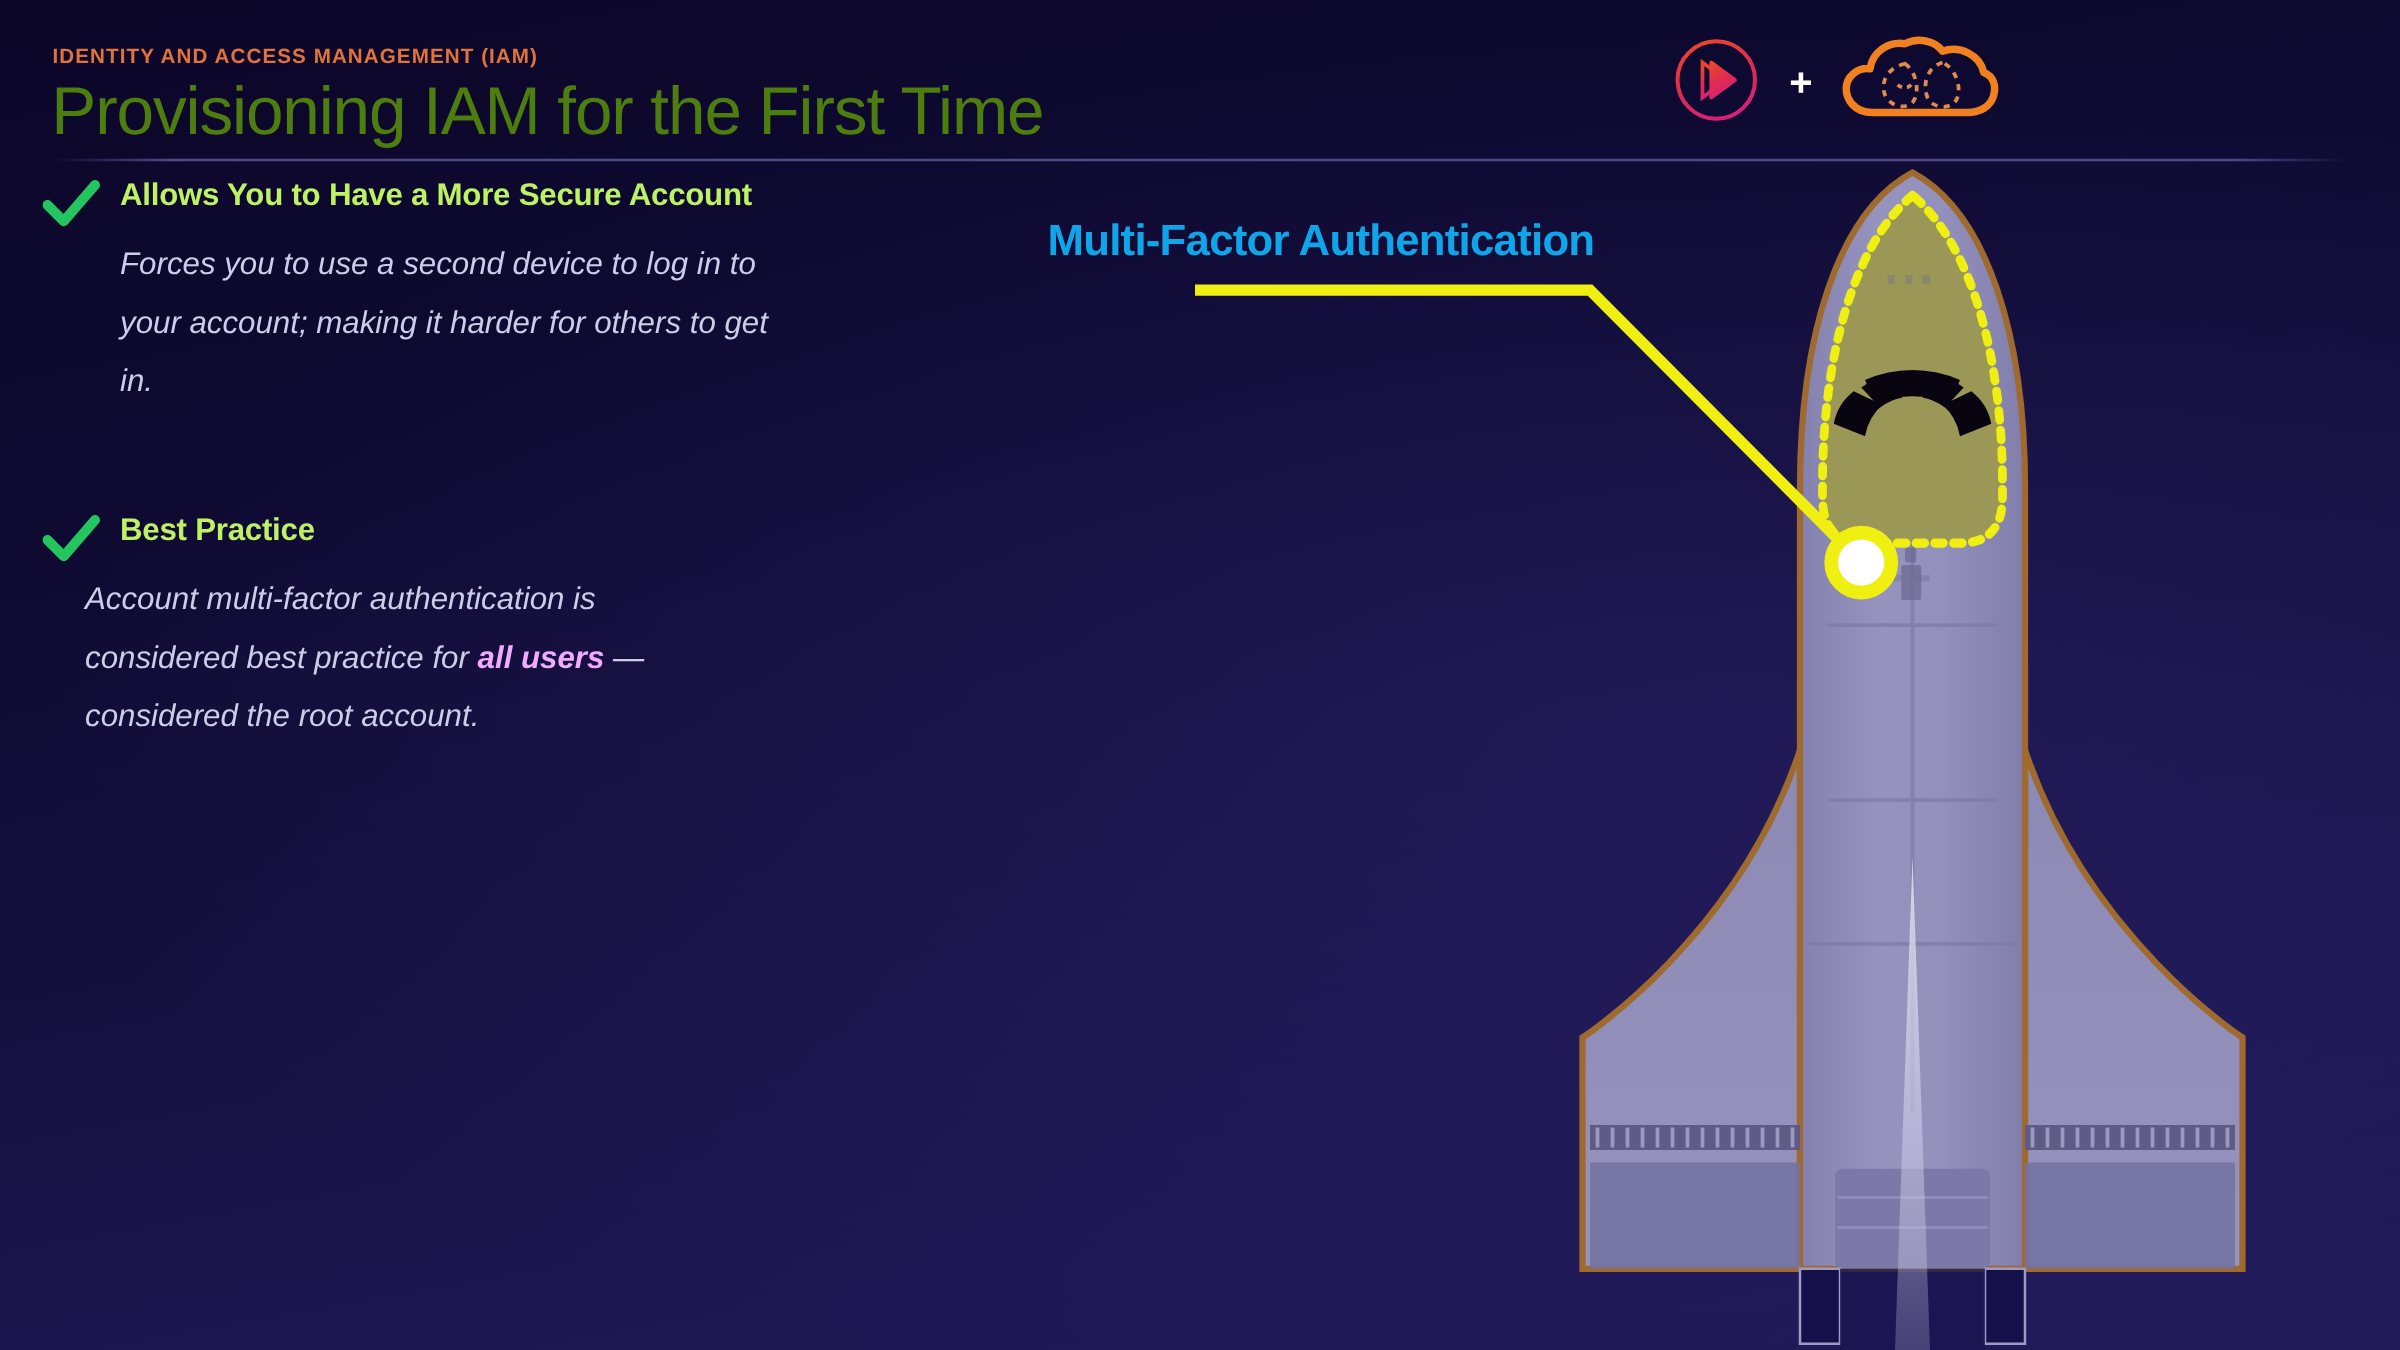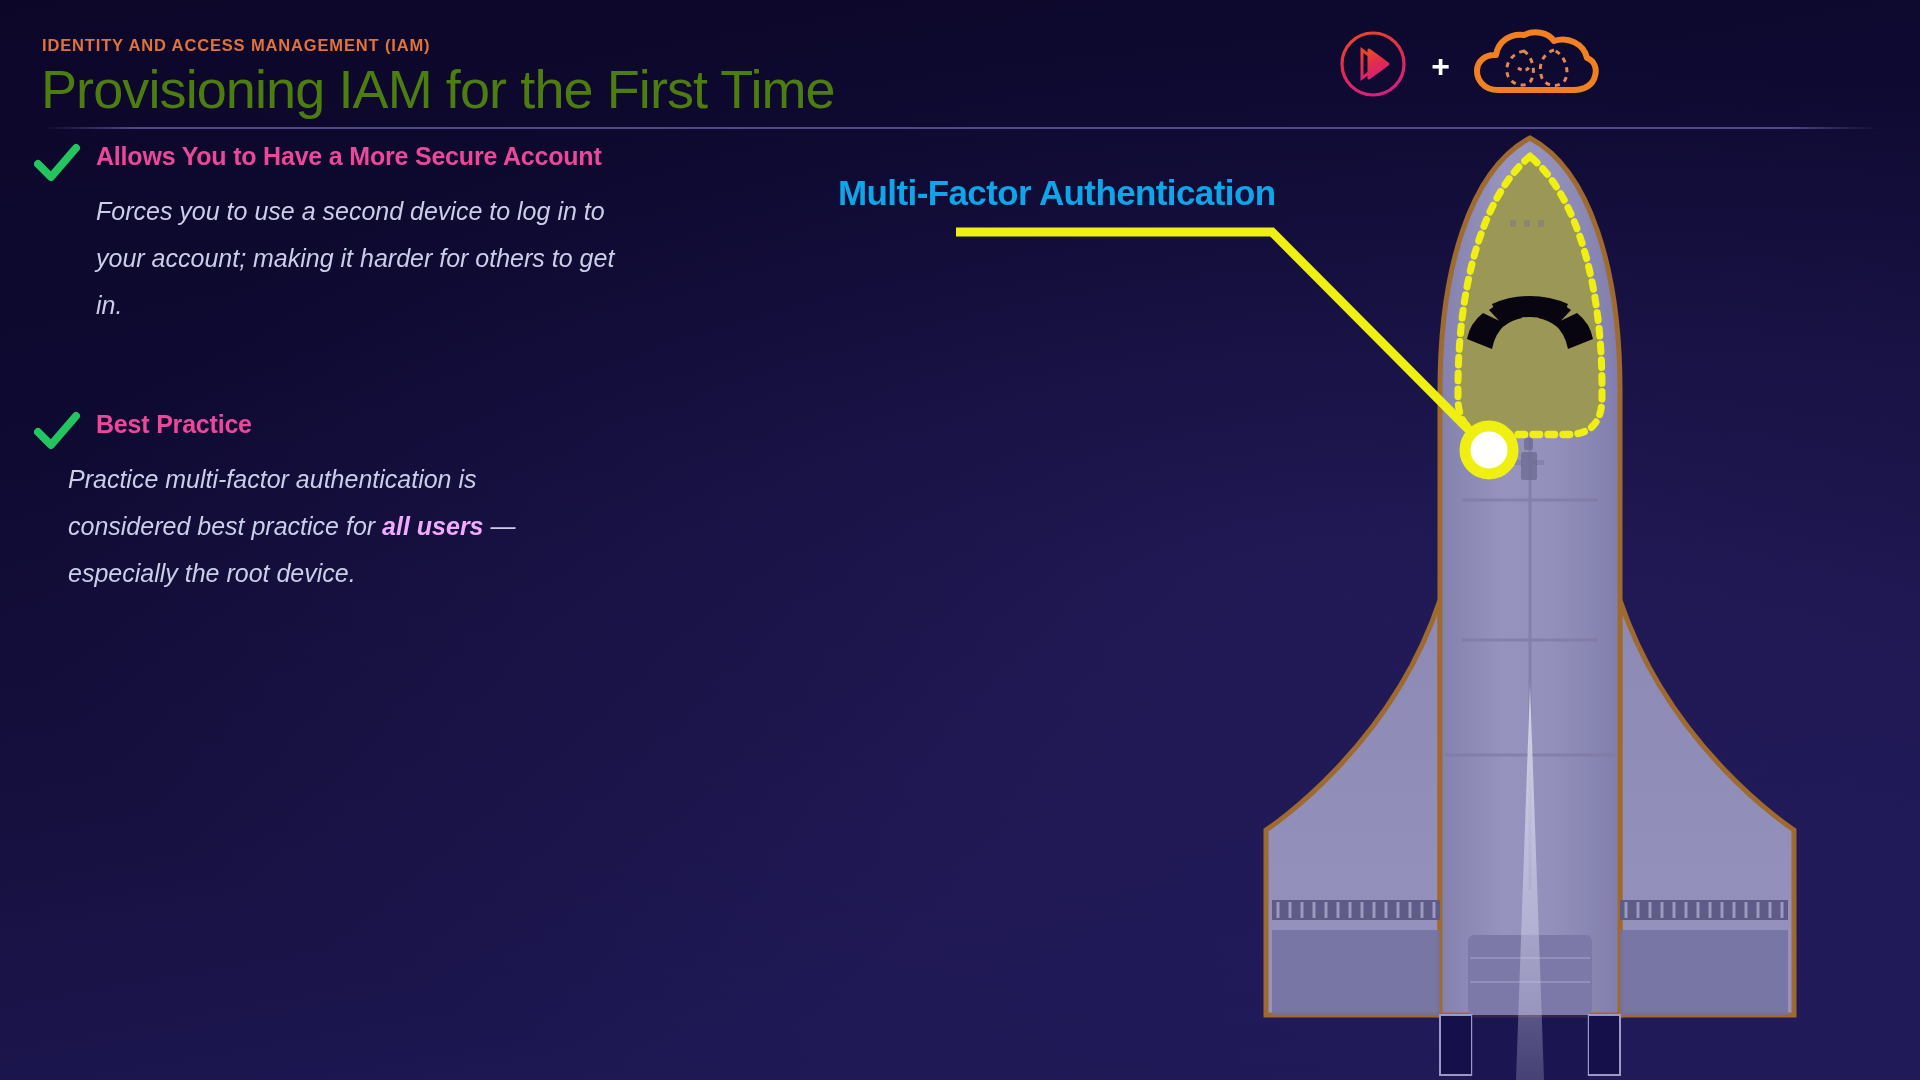--- a/index.html
+++ b/index.html
@@ -39,21 +39,21 @@
     position:absolute; right:42px; top:18px;
     display:flex; align-items:center; gap:22px; height:72px;
   }
   #plus-sign{ color:#ffffff; font-size:32px; font-weight:bold; line-height:1; }
   
   #left-col{ position:absolute; left:0; top:140px; width:830px; }
   .point{ position:relative; }
   .check{ position:absolute; left:34px; top:0; width:46px; height:46px; }
   .point-title{
     position:absolute; left:96px; top:2px;
-    font-size:25px; font-weight:bold; color:#ec4899; letter-spacing:-.2px;
+    font-size:25px; font-weight:bold; color:#bef264; letter-spacing:-.2px;
     white-space:nowrap;
   }
   .point-body{
     position:absolute; left:96px;
     font-size:25px; line-height:47px; color:#CBCEE8; font-weight:400;font-style:italic;
   }
   .point-body b{ color:#f0abfc; font-weight:bold; }
   
   #callout-label{
     position:absolute; left:838px; top:173px;
@@ -235,21 +235,21 @@
   </div>
 
   <div class="point" style="height:260px;">
     <span class="check">
       <svg width="46" height="46" viewBox="0 0 46 46">
         <path d="M4 24 L 17 37 L 42 8" fill="none" stroke="#22C55E" stroke-width="8" stroke-linecap="round" stroke-linejoin="round"></path>
       </svg>
     </span>
     <div class="point-title">Best Practice</div>
     <div class="point-body" style="top:48px; left:68px;">
-      <div>Practice multi-factor authentication is</div>
+      <div>Account multi-factor authentication is</div>
       <div>
         <span>considered best practice for </span><b>all users</b><span> —</span>
       </div>
-      <div>especially the root device.</div>
+      <div>considered the root account.</div>
     </div>
   </div>
 
 </div>
 
 </body></html>

